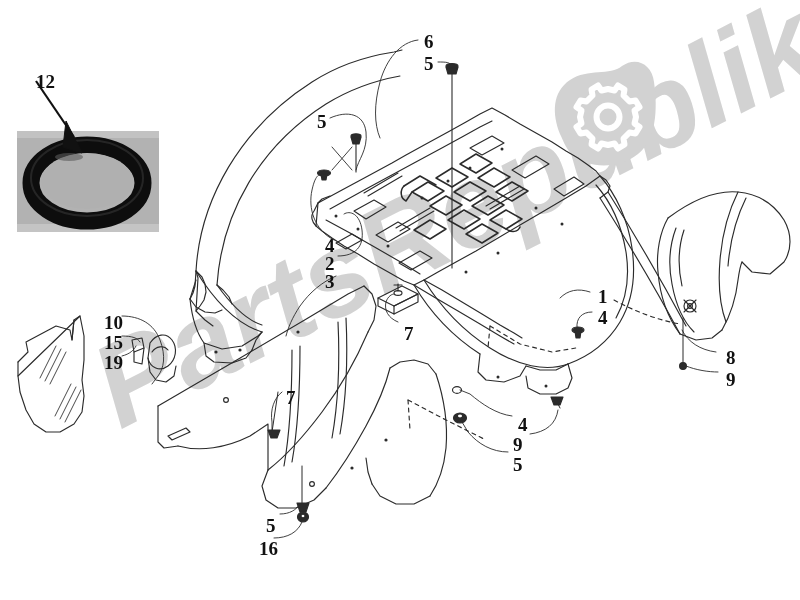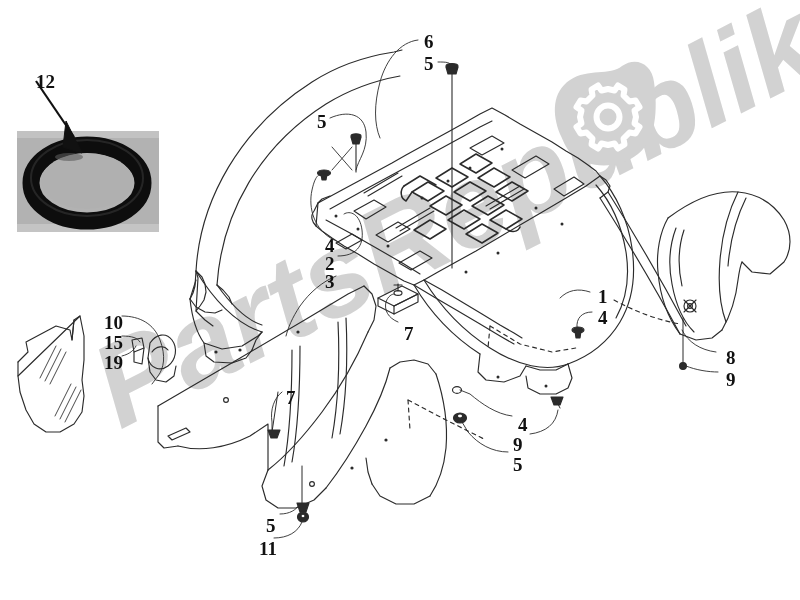--- a/index.html
+++ b/index.html
@@ -363,15 +363,15 @@
   <div class="lbl" style="left:726px;top:348px">8</div>
   <div class="lbl" style="left:726px;top:370px">9</div>
   <div class="lbl" style="left:104px;top:313px">10</div>
   <div class="lbl" style="left:104px;top:333px">15</div>
   <div class="lbl" style="left:104px;top:353px">19</div>
   <div class="lbl" style="left:286px;top:388px">7</div>
   <div class="lbl" style="left:518px;top:415px">4</div>
   <div class="lbl" style="left:513px;top:435px">9</div>
   <div class="lbl" style="left:513px;top:455px">5</div>
   <div class="lbl" style="left:266px;top:516px">5</div>
-  <div class="lbl" style="left:259px;top:539px">11</div>
+  <div class="lbl" style="left:259px;top:539px">16</div>
 
 </div>
 
 </body></html>

